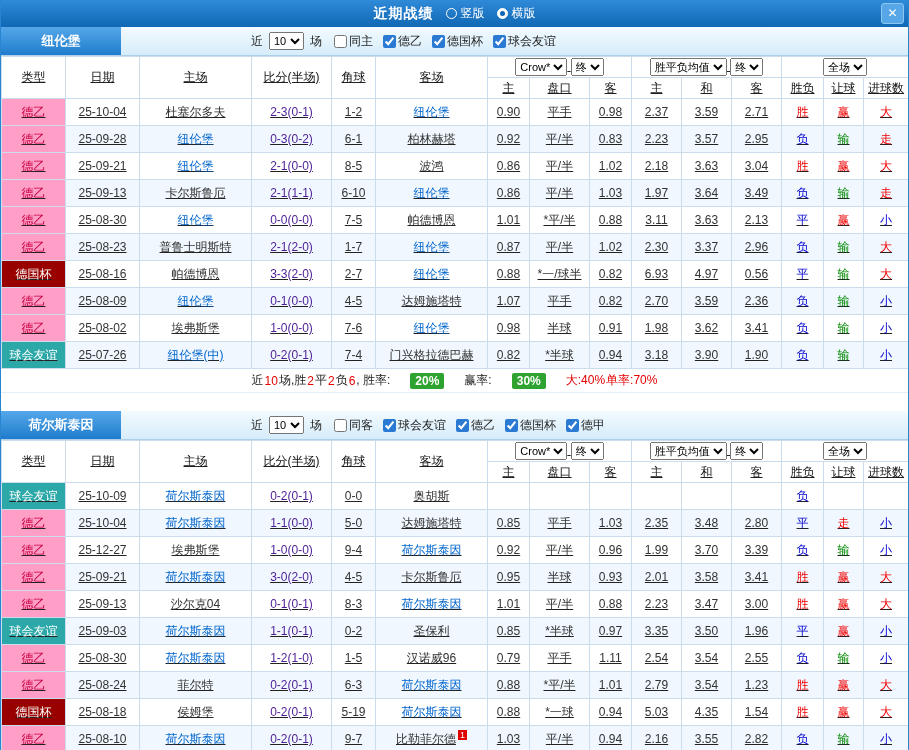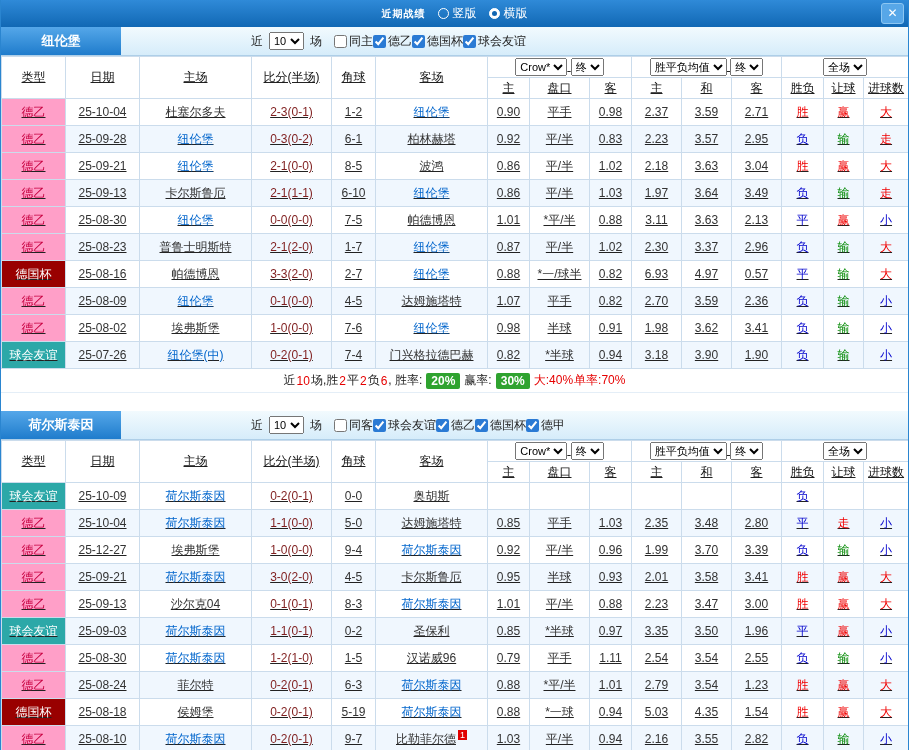--- a/index.html
+++ b/index.html
@@ -9,68 +9,68 @@
     font-family:"Liberation Sans","DejaVu Sans",sans-serif;
     background:#fff; font-size:12px; color:#222;
   }
   .app { width:909px; height:750px; overflow:hidden; background:#fff;
          border-left:1px solid #2a85d0; border-right:1px solid #2a85d0; }
 
   
   .titlebar { position:relative; height:27px;
     background:linear-gradient(#2f8ad8,#1168b4);
     display:flex; align-items:center; justify-content:center; }
-  .titlebar .ttl { color:#fff; font-weight:bold; font-size:10px; letter-spacing:1px; }
+  .titlebar .ttl { color:#fff; font-weight:bold; font-size:14px; letter-spacing:1px; }
   .vradio { display:inline-flex; align-items:center; gap:4px; color:#fff; margin-left:12px; cursor:pointer; font-size:12px; }
   .vdot { width:11px; height:11px; border-radius:50%; border:1px solid #fff; background:transparent; position:relative; display:inline-block; }
   .vradio[data-selected="true"] .vdot { background:#fff; }
   .vradio[data-selected="true"] .vdot::after { content:""; position:absolute; left:2px; top:2px; right:2px; bottom:2px; background:#1066b2; border-radius:50%; }
   .closebtn { position:absolute; right:4px; top:3px; width:23px; height:21px;
     background:#57a7e8; border:1px solid #8cc6f2; border-radius:3px;
     color:#fff; font-weight:bold; text-align:center; line-height:19px; cursor:pointer; }
 
   
   .teambar { height:29px; display:flex; align-items:stretch;
     background:linear-gradient(#f2fafe,#d6ecfa); border-bottom:1px solid #aecfe8; }
   .teamname { width:120px; background:linear-gradient(#55a7e9,#1f7ccc);
     color:#fff; font-weight:bold; font-size:13px; display:flex; align-items:center; justify-content:center; }
   .controls { display:flex; align-items:center; gap:6px; margin-left:130px; }
   .controls select { font-size:11px; height:18px; }
-  .cbs { display:inline-flex; align-items:flex-start; gap:0; margin-left:6px; }
+  .cbs { display:inline-flex; align-items:flex-start; gap:10px; margin-left:6px; }
   .cb { display:inline-flex; align-items:center; gap:2px; cursor:pointer; }
   .cb input { width:13px; height:13px; margin:0; accent-color:#2a7ad4; }
 
   
   table { border-collapse:collapse; table-layout:fixed; width:100%; font-size:12px;text-decoration:underline; }
   th, td { border:1px solid #cbdcec; text-align:center; padding:0 1px;
     overflow:hidden; white-space:nowrap; }
   thead th { height:21px; background:#fff; font-weight:normal; color:#111; }
   thead .selth select { font-size:11px; height:18px; max-width:92px; vertical-align:middle; }
   tbody td { height:27px; color:#333; }
   tbody tr:nth-child(even) td { background:#f0f7fe; }
   td.lg { font-size:12px; }
   td.lg.de2 { background:#ff9fc8; color:#c80040; }
   td.lg.cup { background:#990000; color:#fff; }
   td.lg.fr  { background:#2ca8a8; color:#fff; }
   td.tlink { color:#0065cc; cursor:pointer; }
-  td.score { color:#7f1d1d; cursor:pointer; }
+  td.score { color:#4c1d95; cursor:pointer; }
   td.res { font-weight:normal; }
   .c-r { color:#f00000; }
   .c-g { color:#008800; }
   .c-b { color:#0000cc; }
   .redbadge { display:inline-block; background:#e00000; color:#fff; font-size:9px;
     line-height:10px; padding:0 2px; margin-left:2px; vertical-align:super; }
 
   
   .summary { height:24px; display:flex; align-items:center; justify-content:center;
     gap:1px; border-bottom:1px solid #e4eef7; }
   .sm-k { color:#222; }
   .sm-r { color:#e60000; }
   .sm-badge { background:#2fa32f; color:#fff; padding:1px 5px; border-radius:2px;
-    margin:0 3px; font-weight:bold; }
+    margin:0 19px; font-weight:bold; }
 
   .gap { height:18px; background:#fff; }
 </style>
 </head>
 <body>
 
 <div class="app">
 
   <div class="titlebar">
     <span class="ttl">近期战绩</span>
@@ -272,21 +272,21 @@
           <td>25-08-16</td>
           <td>帕德博恩</td>
           <td class="score">3-3(2-0)</td>
           <td>2-7</td>
           <td class="tlink">纽伦堡</td>
           <td>0.88</td>
           <td>*一/球半</td>
           <td>0.82</td>
           <td>6.93</td>
           <td>4.97</td>
-          <td>0.57</td>
+          <td>0.56</td>
           <td class="res c-b">平</td>
           <td class="res c-g">输</td>
           <td class="res c-r">大</td>
         </tr>
         <tr>
           <td class="lg de2">德乙</td>
           <td>25-08-09</td>
           <td class="tlink">纽伦堡</td>
           <td class="score">0-1(0-0)</td>
           <td>4-5</td>

